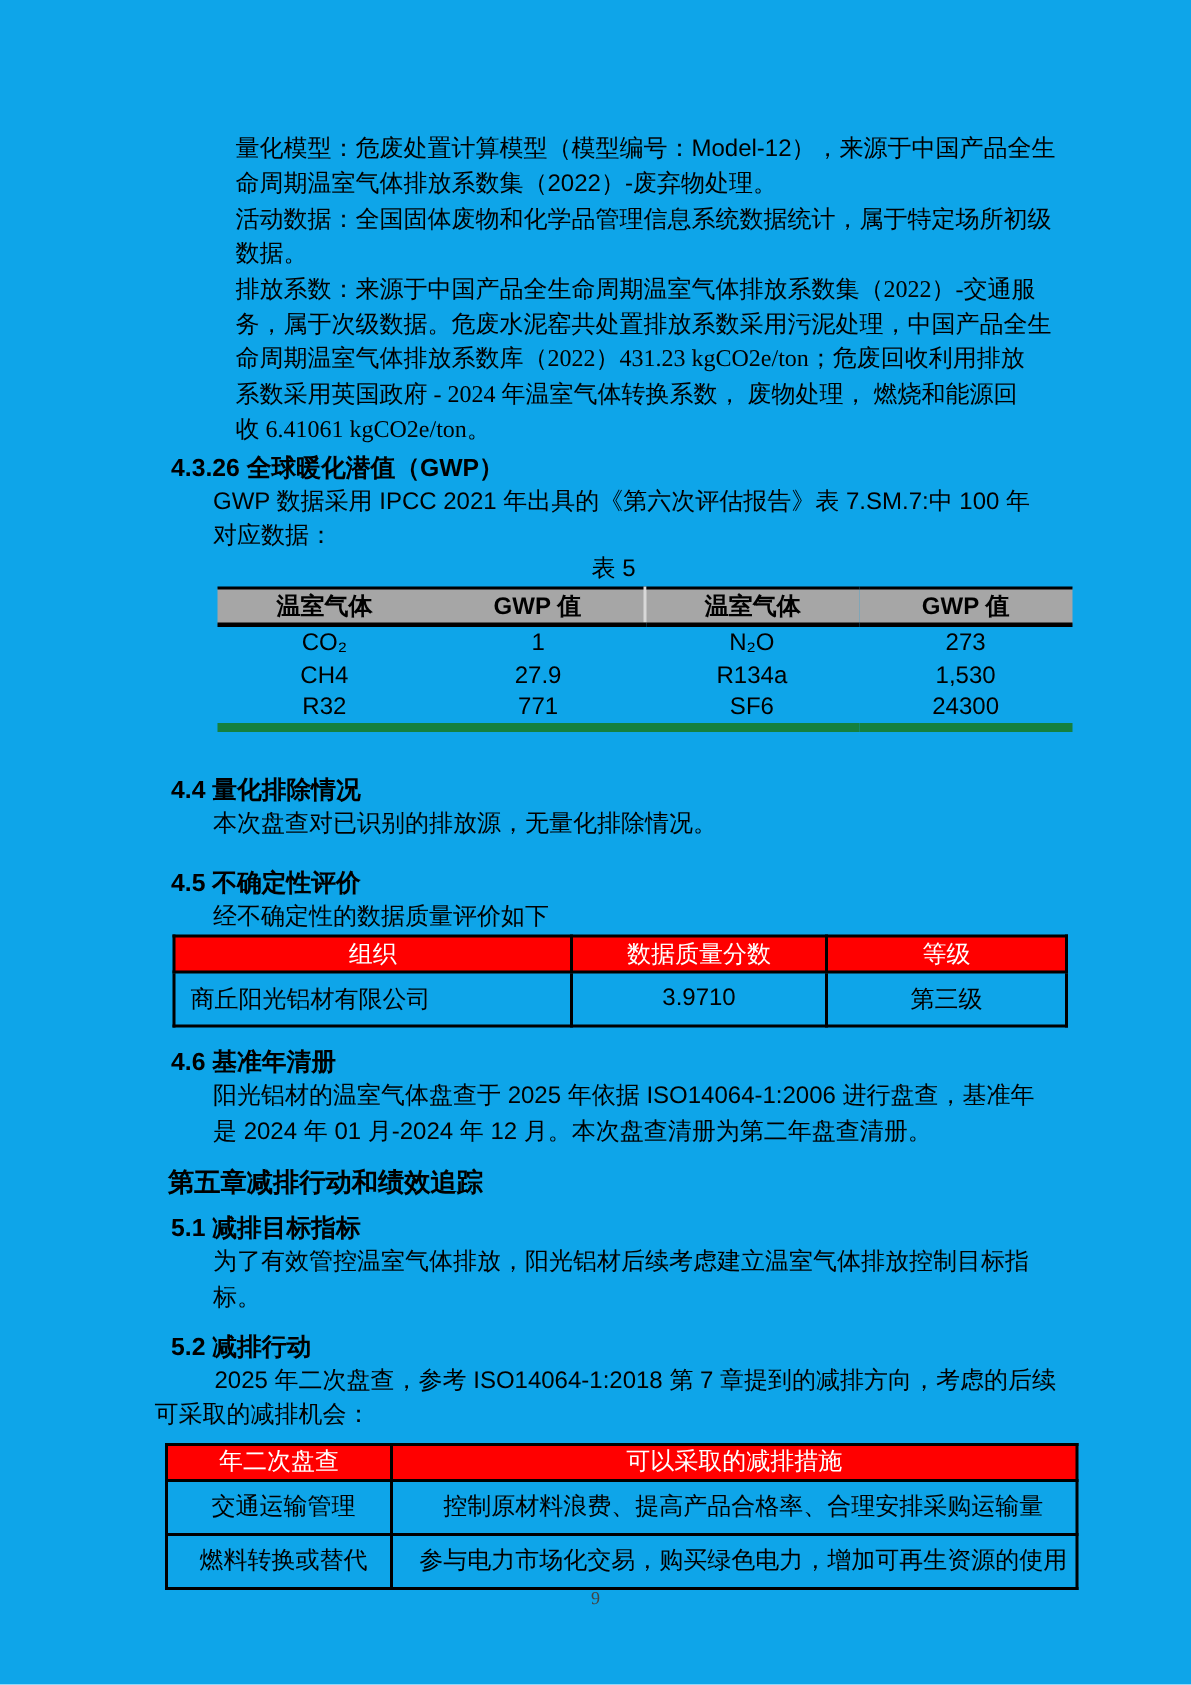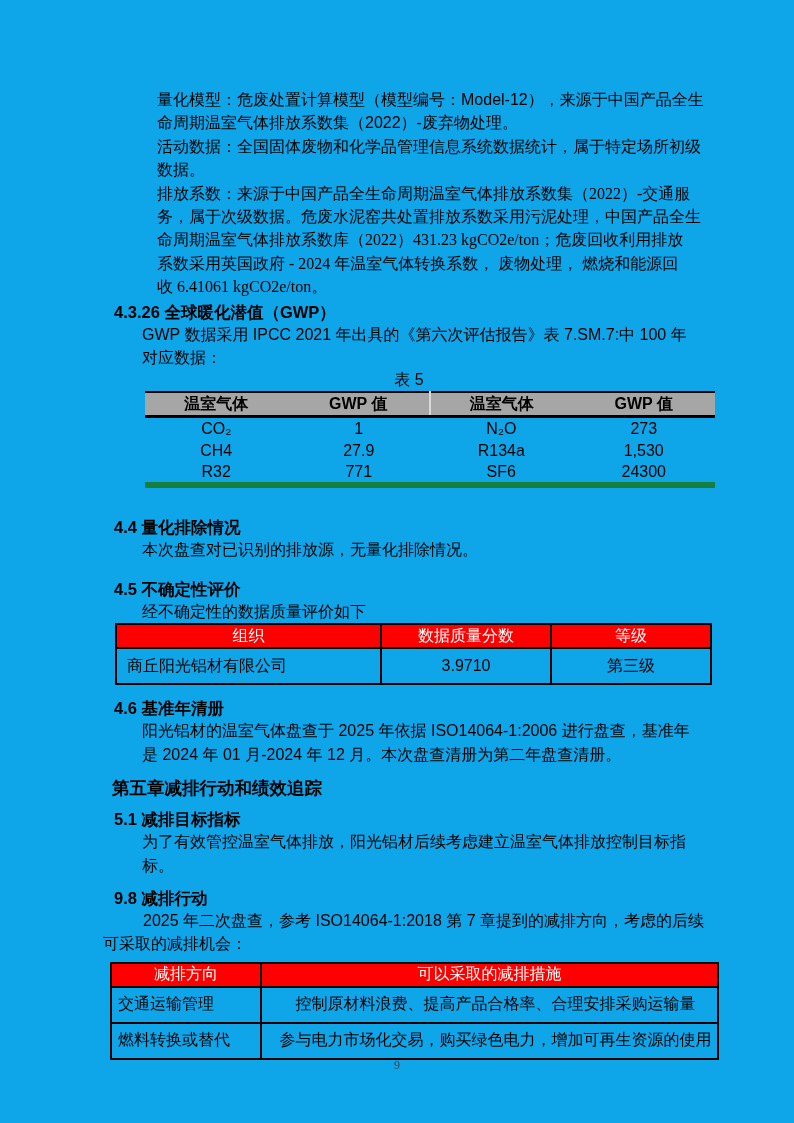--- a/index.html
+++ b/index.html
@@ -68,21 +68,21 @@
   .redtable td {
     border: 2px solid #000; height: 36px;
     font-family: "Liberation Serif", serif;
   }
   .t45 { margin-left: 12px; width: 595px; margin-top: 0; }
   .t45 .c0 { width: 265px; text-align: left; padding-left: 10px; }
   .t45 .c1 { width: 170px; text-align: center; font-family: "Liberation Sans", sans-serif; }
   .t45 .c2 { width: 160px; text-align: center; }
 
   .t52 { margin-left: 7px; width: 607px; margin-top: 6px; }
-  .t52 .c0 { width: 150px; text-align: left; padding-left: 6px; }
+  .t52 .c0 { width: 150px; text-align: center; padding-left: 6px; }
   .t52 .c1 { width: 457px; text-align: center; padding-left: 12px; }
 
   .b-52 { width: 612px; }
   .b-52 .first { text-indent: 40px; }
 
   .pagenum {
     position: absolute; left: 0; top: 1058px; width: 794px;
     text-align: center; font-size: 12px; color: #444;
     font-family: "Liberation Serif", serif;
   }
@@ -177,30 +177,30 @@
   </div>
 
   <div class="h-chapter">第五章减排行动和绩效追踪</div>
 
   <div class="h-sub h-51">5.1 减排目标指标</div>
   <div class="body-ind">
     <div class="line sans">为了有效管控温室气体排放，阳光铝材后续考虑建立温室气体排放控制目标指</div>
     <div class="line sans">标。</div>
   </div>
 
-  <div class="h-sub h-52">9.8 减排行动</div>
+  <div class="h-sub h-52">5.2 减排行动</div>
   <div class="b-52">
     <div class="line sans first">2025 年二次盘查，参考 ISO14064-1:2018 第 7 章提到的减排方向，考虑的后续</div>
     <div class="line sans">可采取的减排机会：</div>
   </div>
 
   <table class="redtable t52">
     <thead>
       <tr>
-        <th class="c0" style="text-align:center; padding-left:0;">减排方向</th>
+        <th class="c0" style="text-align:center; padding-left:0;">年二次盘查</th>
         <th class="c1" style="text-align:center; padding-left:0;">可以采取的减排措施</th>
       </tr>
     </thead>
     <tbody>
       <tr>
         <td class="c0">交通运输管理</td>
         <td class="c1">控制原材料浪费、提高产品合格率、合理安排采购运输量</td>
       </tr>
       <tr>
         <td class="c0">燃料转换或替代</td>

